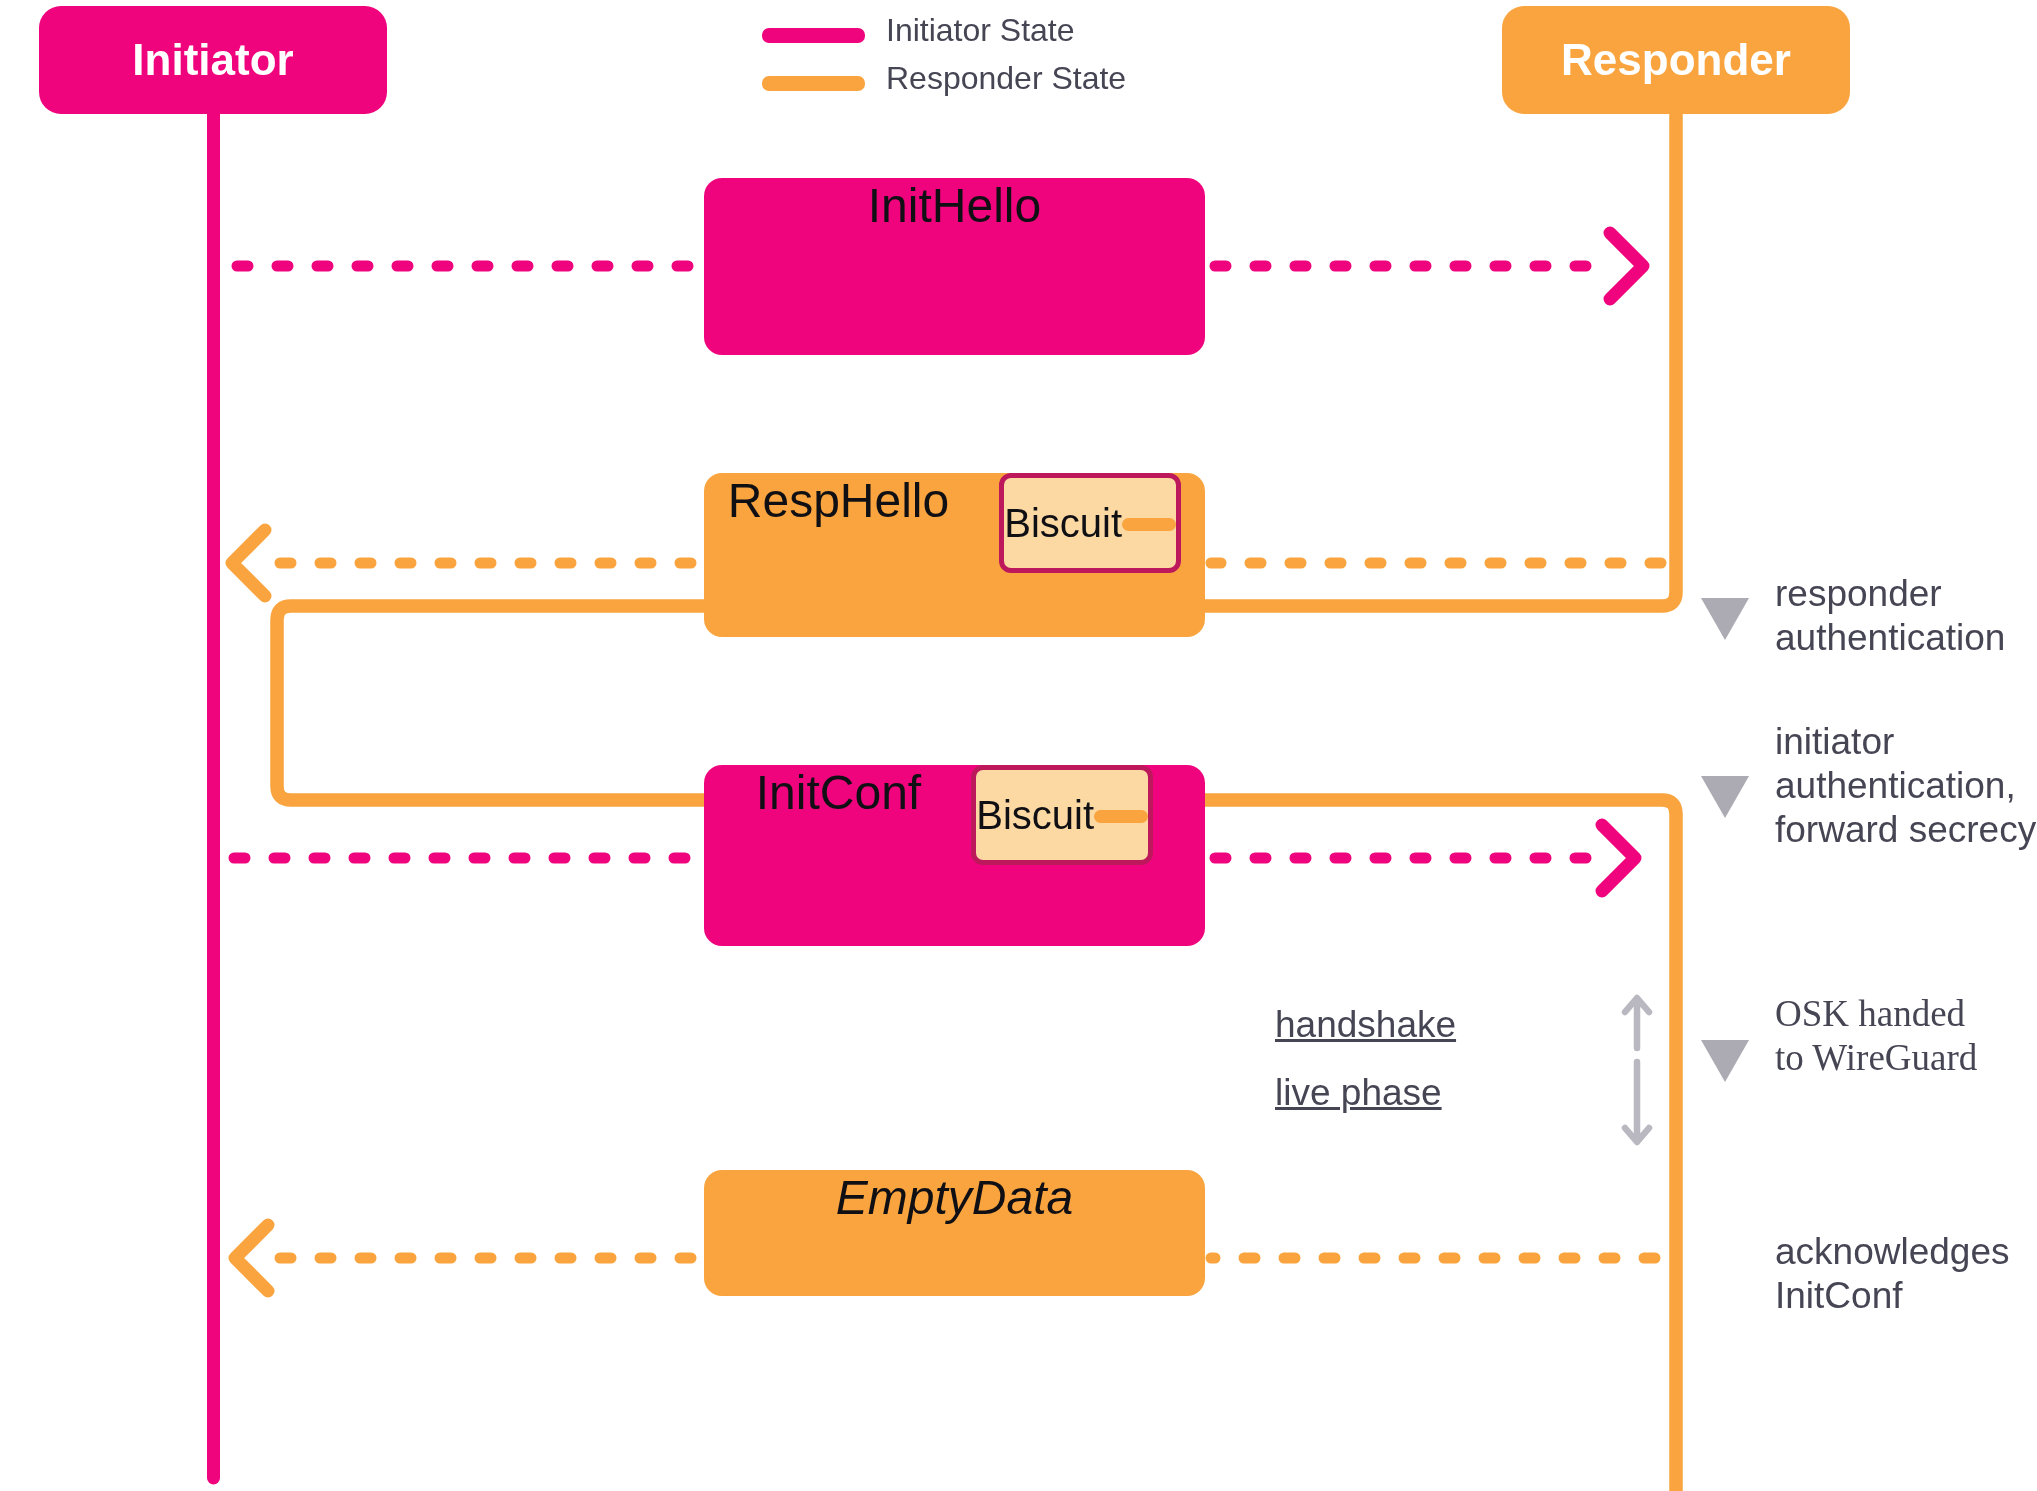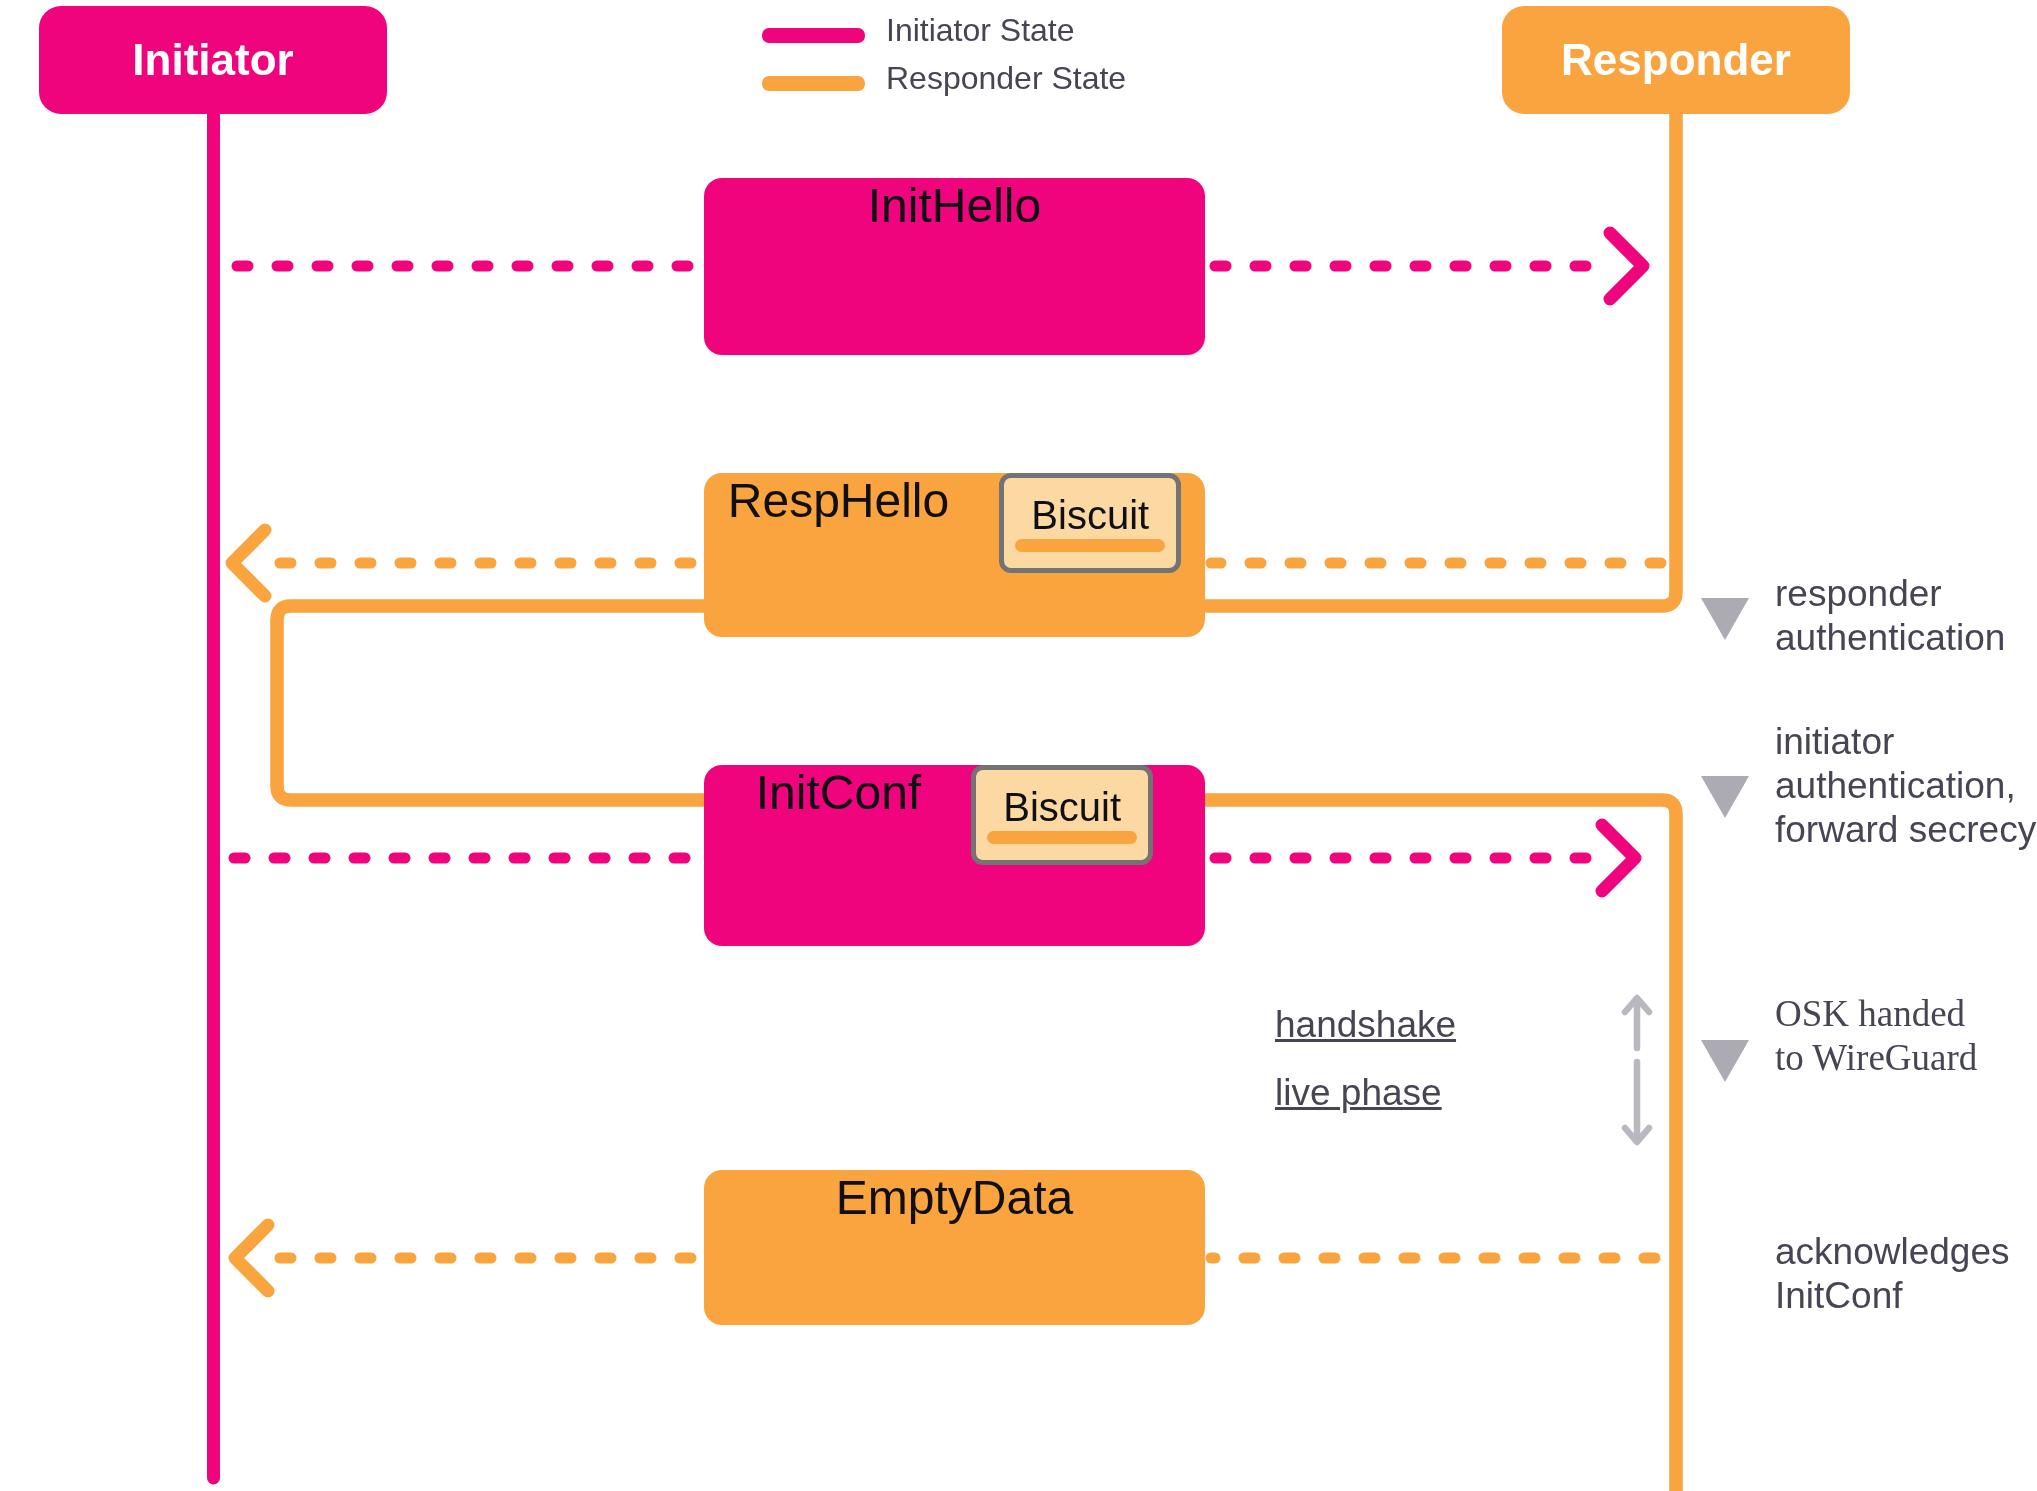--- a/index.html
+++ b/index.html
@@ -62,30 +62,30 @@
     gap: 50px;
     z-index: 3;
     color: #101014;
     font-size: 48px;
   }
   .msg-pink { background: #F0047E; }
   .msg-orange { background: #F9A43E; }
   .msg-inithello { top: 178px; height: 177px; }
   .msg-resphello { top: 473px; height: 164px; }
   .msg-initconf  { top: 765px; height: 181px; }
-  .msg-emptydata { top: 1170px; height: 155px; }
+  .msg-emptydata { top: 1170px; height: 126px; font-style: italic; }
 
   
   .biscuit-chip {
     width: 182px; height: 100px;
     box-sizing: border-box;
     background: #FCD8A3;
-    border: 5px solid #737373;
+    border: 5px solid #be185d;
     border-radius: 12px;
-    display: flex; flex-direction: column;
+    display: flex; flex-direction: row;
     align-items: center; justify-content: center;
   }
   .biscuit-label {
     font-size: 40px;
     color: #101014;
     line-height: 1.05;
   }
   .biscuit-bar {
     width: 150px; height: 13px;
     border-radius: 7px;

